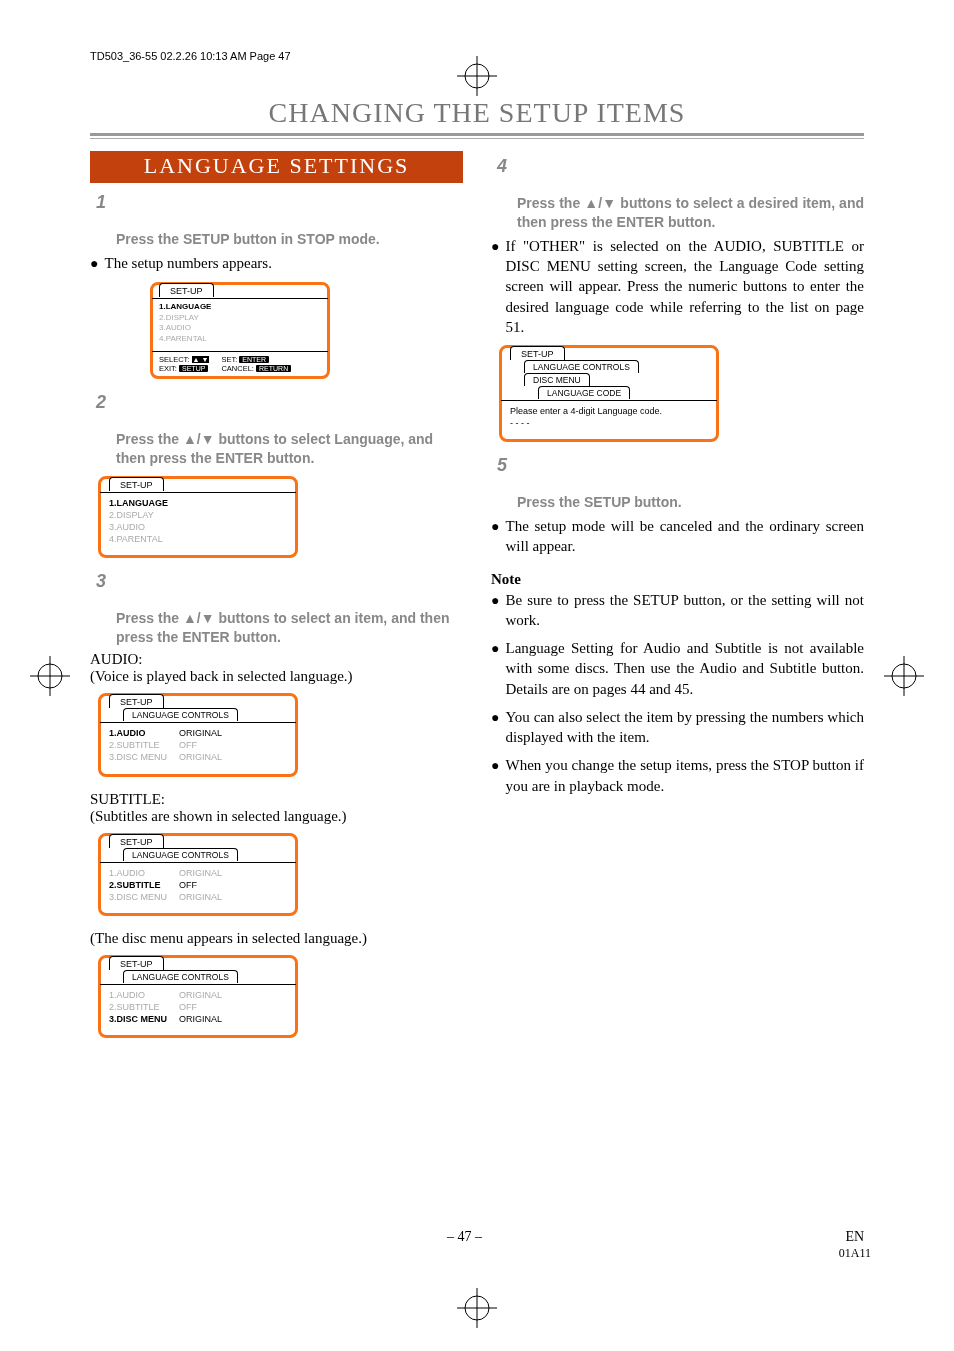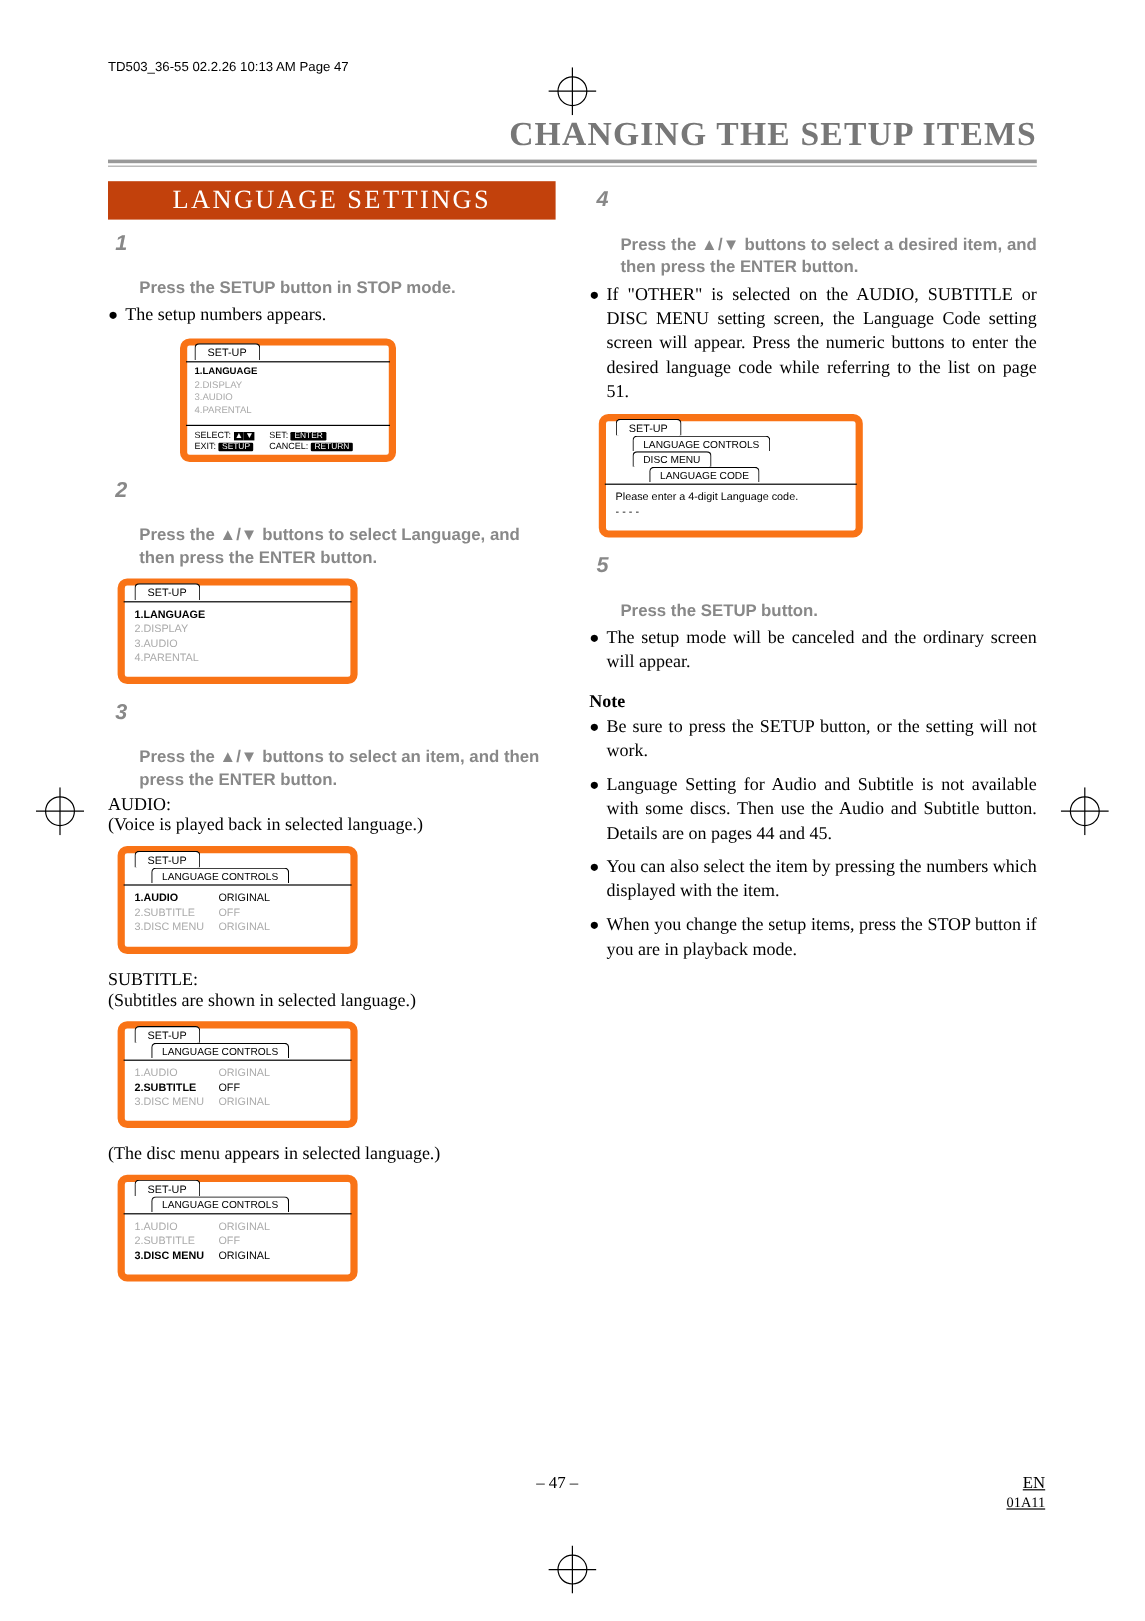--- a/index.html
+++ b/index.html
@@ -45,25 +45,25 @@
     top: 50%;
     transform: translateY(-50%);
     width: 40px;
     height: 40px;
   }
   .crop-side.right {
     left: auto;
     right: 30px;
   }
   .main-title {
-    text-align: right;
+    text-align: center;
     font-size: 28px;
     letter-spacing: 1px;
     color: #777;
-    font-weight: bold;
+    font-weight: normal;
     margin-top: 35px;
     margin-bottom: 4px;
   }
   .main-title-rule {
     border-top: 3px solid #999;
     border-bottom: 1px solid #aaa;
     height: 2px;
     margin-bottom: 12px;
   }
   .cols {
@@ -114,21 +114,21 @@
     color: #000;
     line-height: 1.35;
     margin: 2px 0 8px 0;
     text-align: justify;
   }
   .bullet .dot {
     font-size: 14px;
     line-height: 1.5;
   }
   .osd-box {
-    border: 6px solid #f97316;
+    border: 3px solid #f97316;
     border-radius: 8px;
     width: 200px;
     margin: 8px 0 14px 8px;
     padding: 6px 8px 10px 8px;
     font-family: Arial, sans-serif;
     font-size: 9px;
     position: relative;
     box-sizing: border-box;
   }
   .osd-box.small { width: 180px; font-size: 8px; padding: 5px 6px 8px; margin-left: 60px;}
@@ -211,21 +211,21 @@
     position: absolute;
     bottom: 90px;
     left: 90px;
     right: 83px;
     display: flex;
     justify-content: space-between;
     font-family: "Times New Roman", Times, serif;
     font-size: 14px;
     gap: 40px;
   }
-  .footer .right { text-align:right;text-decoration:underline; }
+  .footer .right { text-align:center; }
   .footer .code { font-size: 12px; }
   svg.crop { display:block; }
 </style>
 </head>
 <body>
 
 <div class="page">
 
   <div class="header-line">TD503_36-55  02.2.26  10:13 AM  Page 47</div>
 

